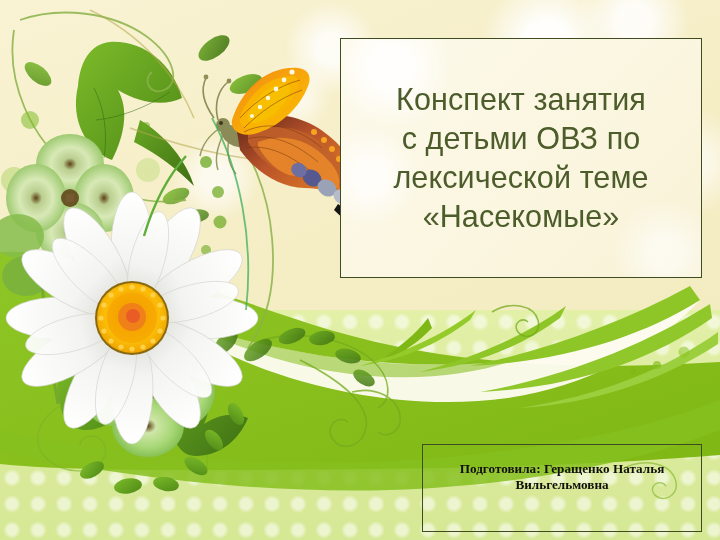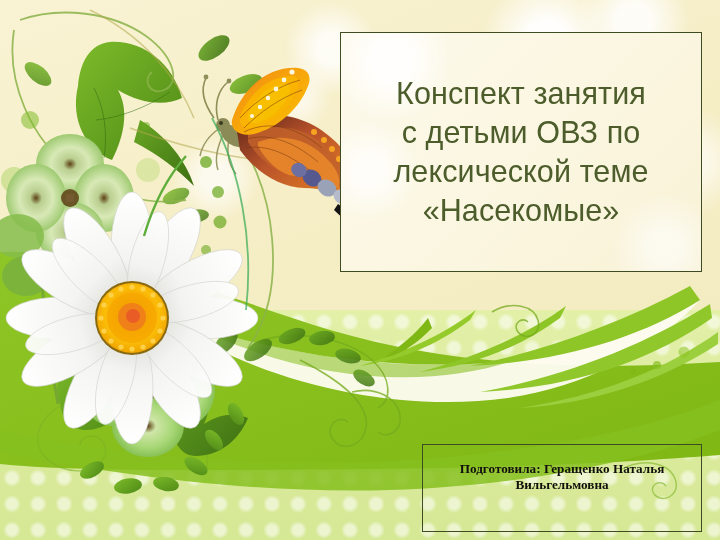--- a/index.html
+++ b/index.html
@@ -25,21 +25,21 @@
   .band-light{position:absolute;left:0;right:0;bottom:0;height:230px;
     background:
       radial-gradient(circle at 12px 12px, rgba(255,255,255,.55) 0 5px, rgba(255,255,255,0) 9px),
       linear-gradient(180deg,#e3f0a8 0%,#dcecA0 40%,#d5e894 100%);
     background-size:26px 26px, 100% 100%;
   }
   
   .wave{position:absolute;inset:0;}
   
   .title-box{
-    position:absolute;left:340px;top:32px;width:362px;height:240px;
+    position:absolute;left:340px;top:38px;width:362px;height:240px;
     border:1.6px solid #3f4b21;box-sizing:border-box;
     background:
       radial-gradient(circle at 14% 12%, rgba(255,255,255,.9) 0 5%, rgba(255,255,255,0) 16%),
       radial-gradient(circle at 8% 58%, rgba(255,255,255,.75) 0 4%, rgba(255,255,255,0) 14%),
       radial-gradient(circle at 90% 90%, rgba(255,255,255,.6) 0 4%, rgba(255,255,255,0) 14%),
       linear-gradient(135deg,#fdfaec 0%,#fbf6e0 55%,#f8f2d6 100%);
     display:flex;align-items:center;justify-content:center;
   }
   .title-text{
     color:#4c5c2a;font-size:30.5px;line-height:1.285;text-align:center;

